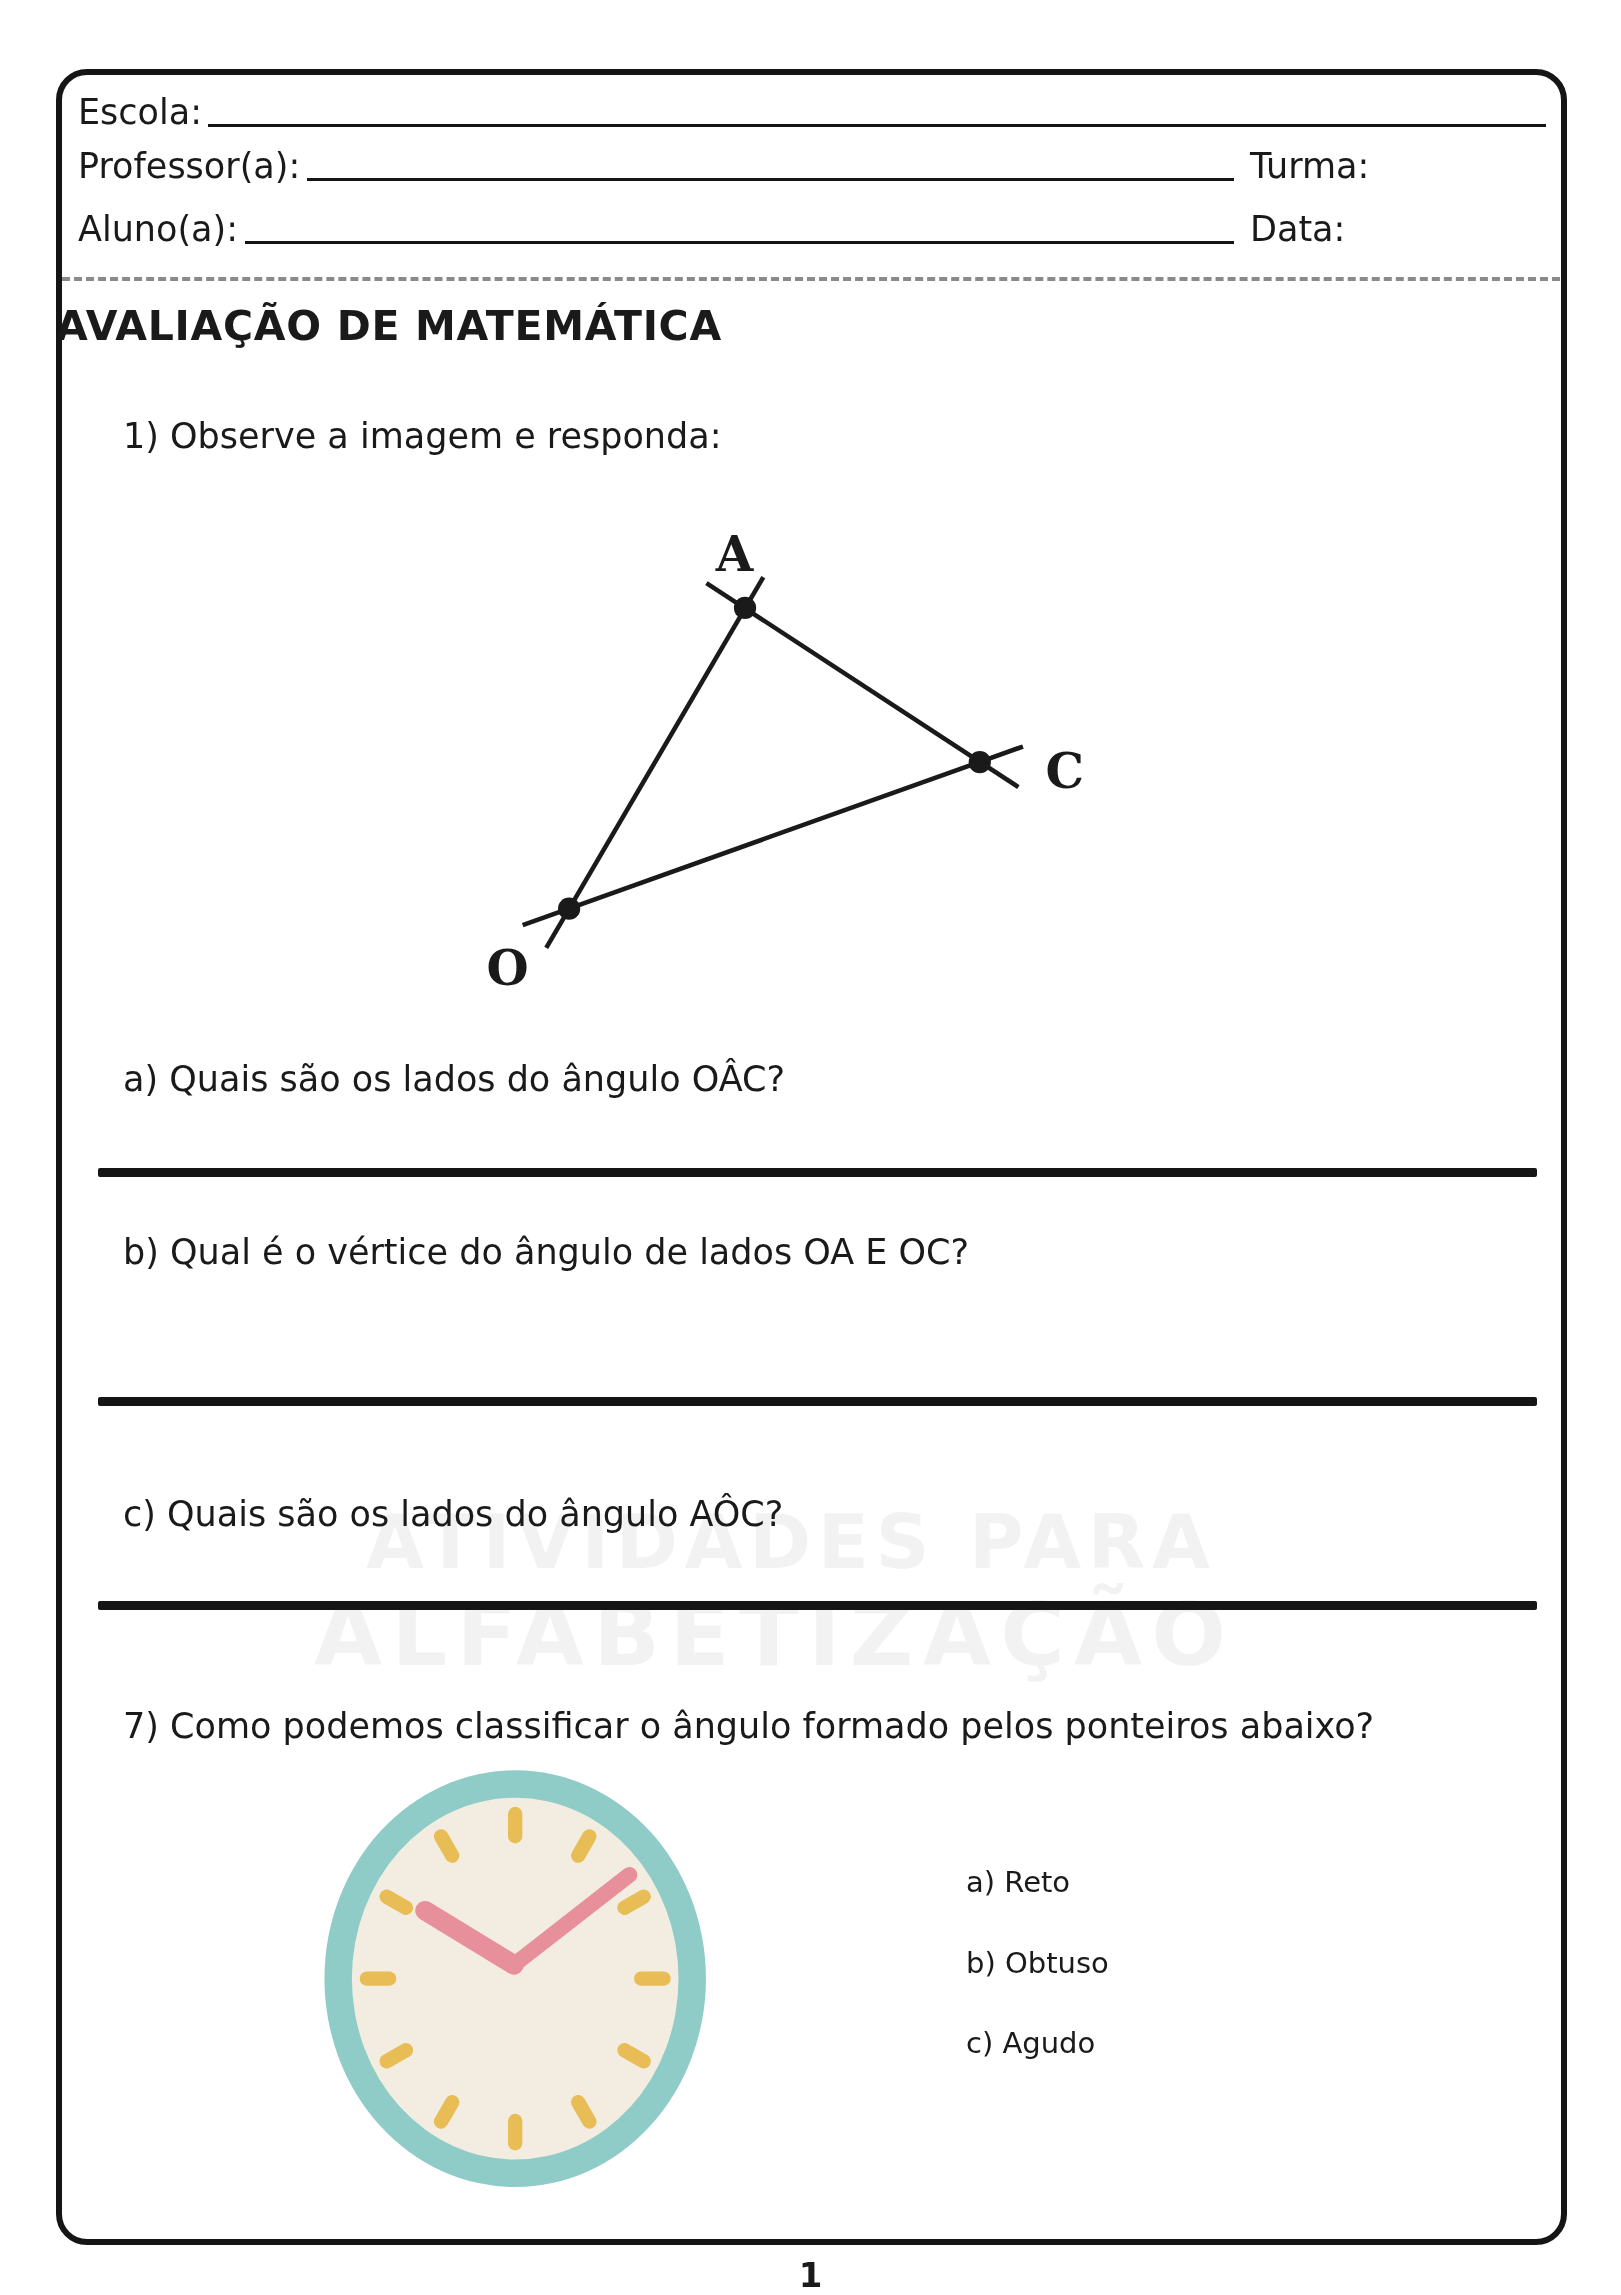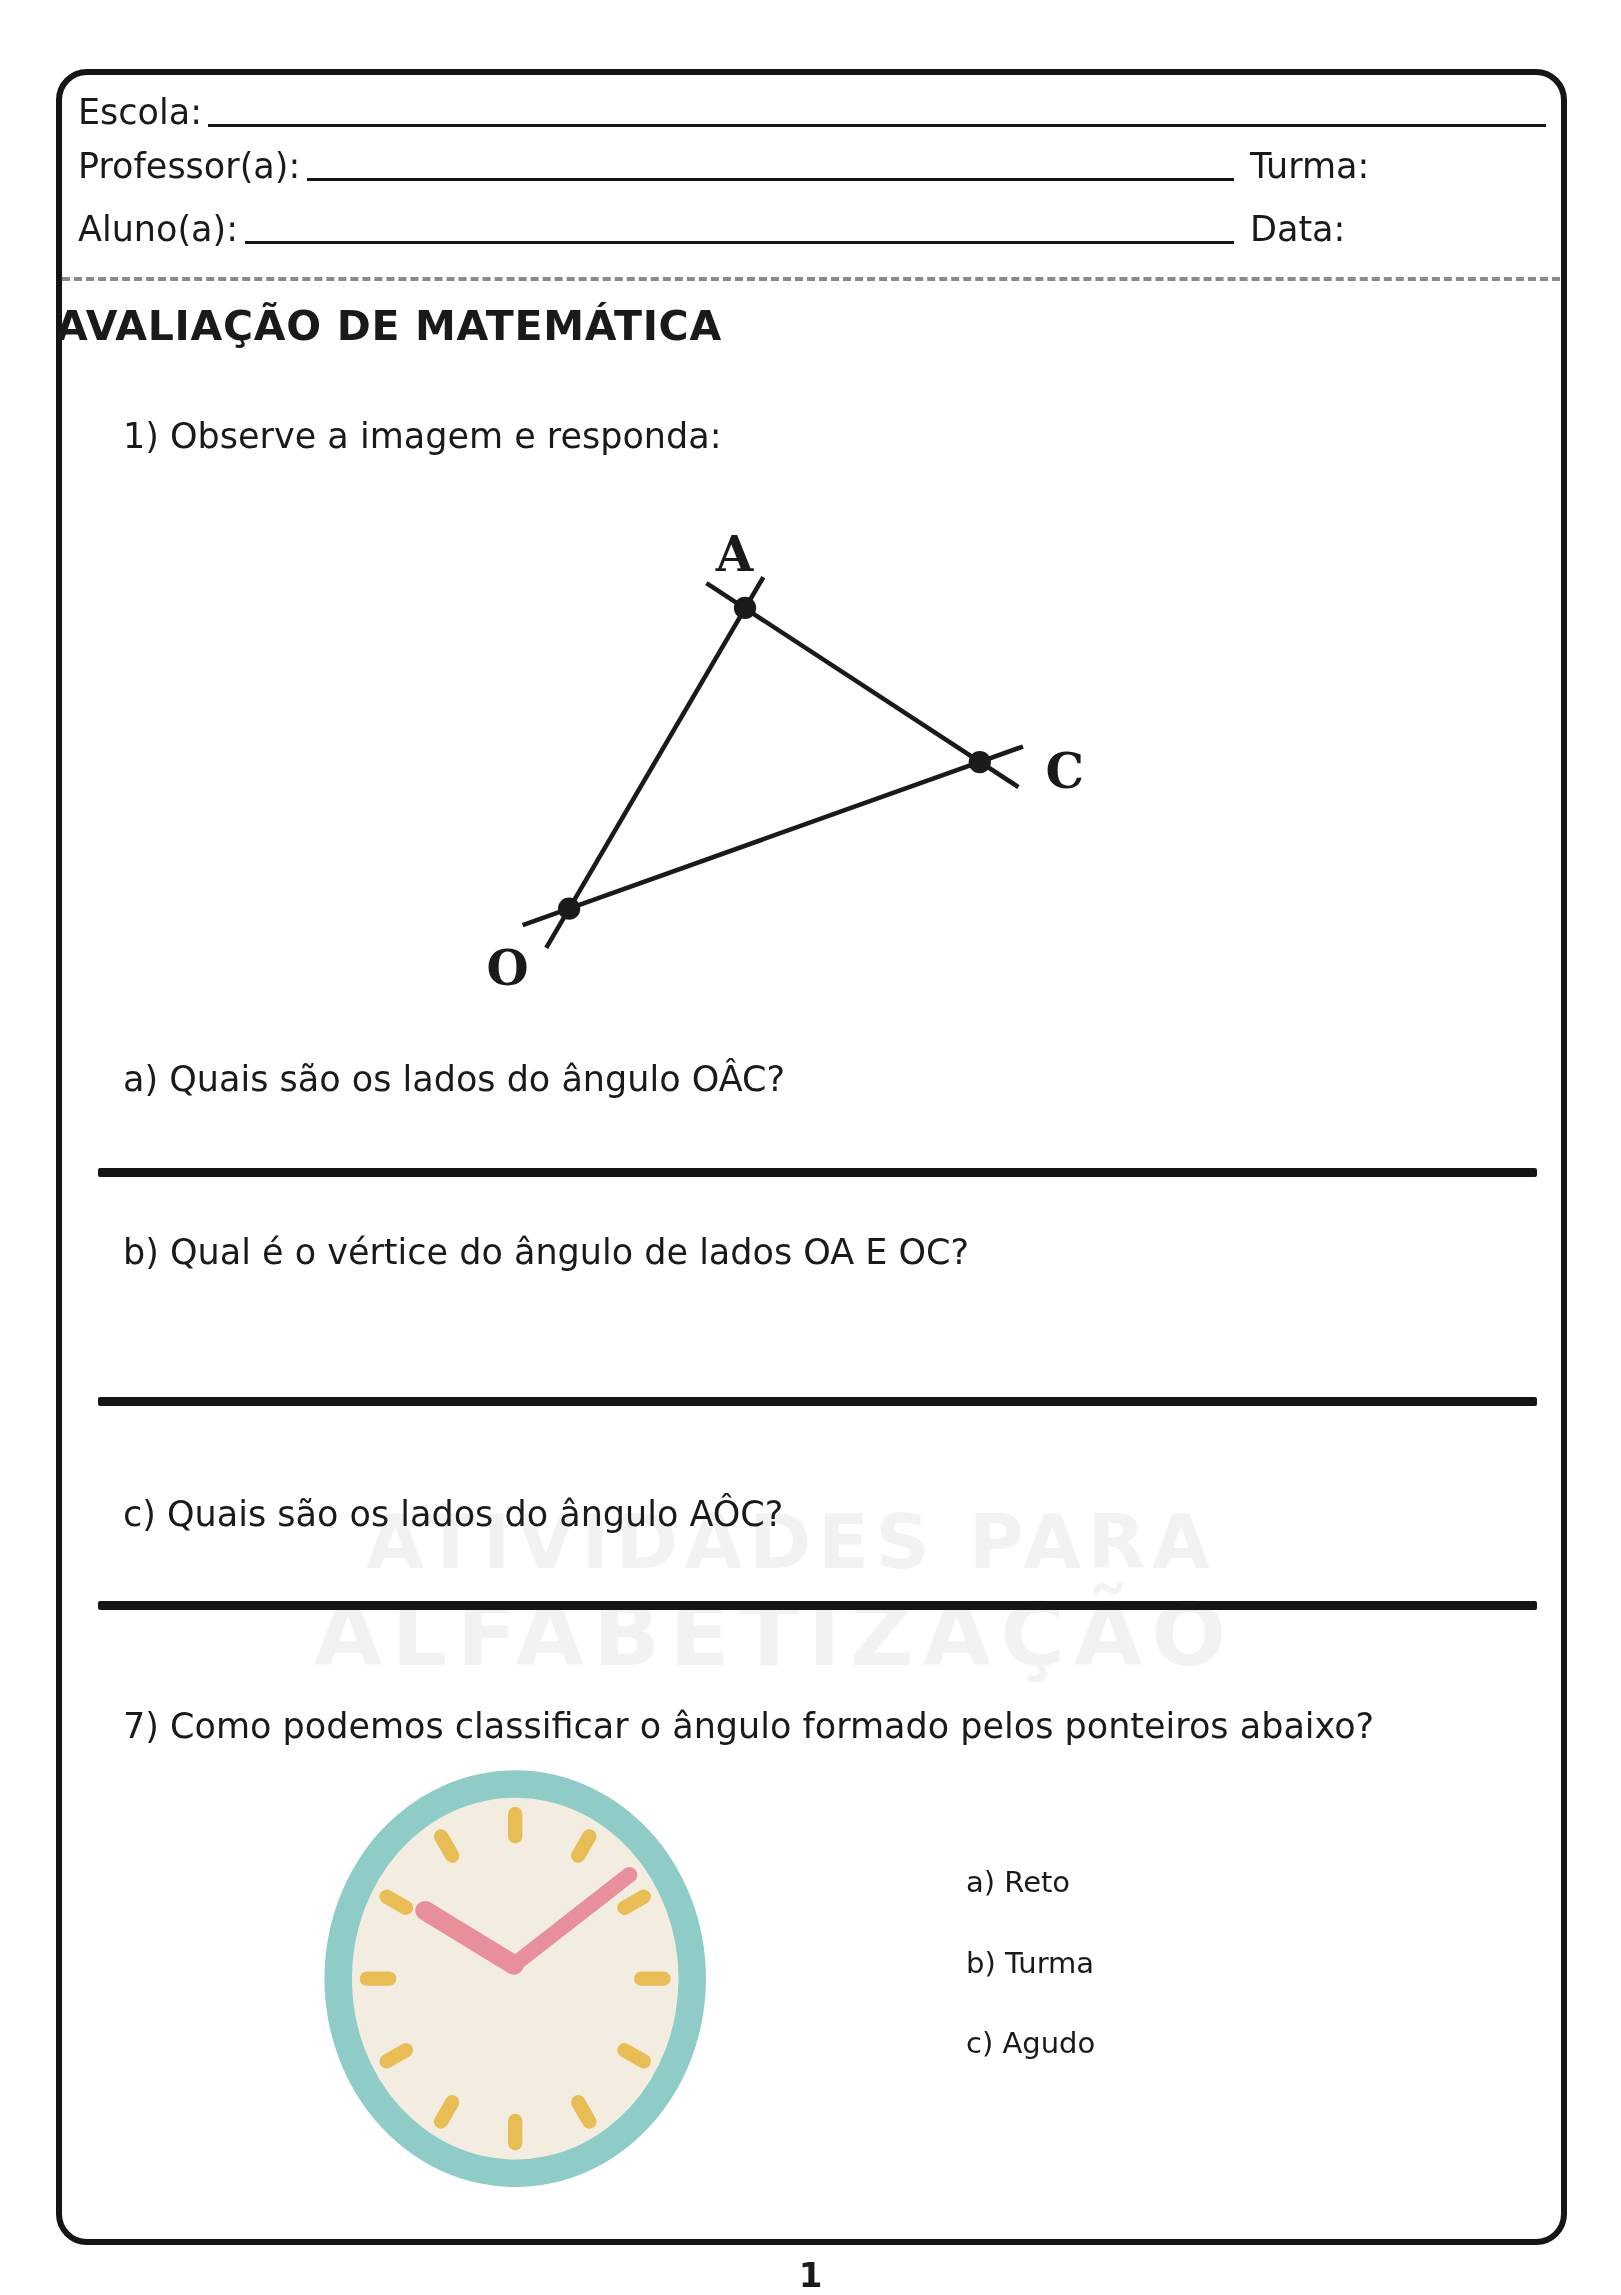--- a/index.html
+++ b/index.html
@@ -143,19 +143,19 @@
     <rect class="tick" x="672" y="3202" width="22" height="56" rx="11" transform="rotate(210 683 3230)"></rect>
     <rect class="tick" x="595" y="3116" width="22" height="56" rx="11" transform="rotate(240 606 3144)"></rect>
     <rect class="tick" x="567" y="2998" width="22" height="56" rx="11" transform="rotate(270 578 3026)"></rect>
     <rect class="tick" x="595" y="2881" width="22" height="56" rx="11" transform="rotate(300 606 2909)"></rect>
     <rect class="tick" x="672" y="2795" width="22" height="56" rx="11" transform="rotate(330 683 2823)"></rect>
     <line class="hand hour" x1="786" y1="3005" x2="650" y2="2922"></line>
     <line class="hand minute" x1="786" y1="3005" x2="963" y2="2867"></line>
   </svg>
 
   <div class="opt o1">a) Reto</div>
-  <div class="opt o2">b) Turma</div>
+  <div class="opt o2">b) Obtuso</div>
   <div class="opt o3">c) Agudo</div>
 
   <div class="pagenum">1</div>
 
 </div>
 
 
 </body></html>

